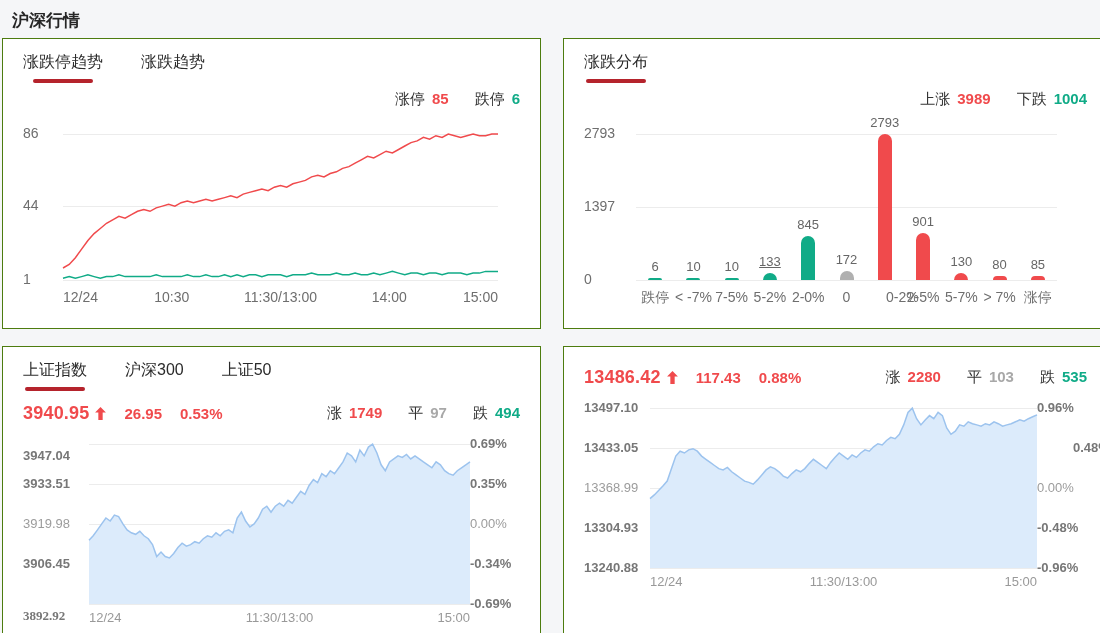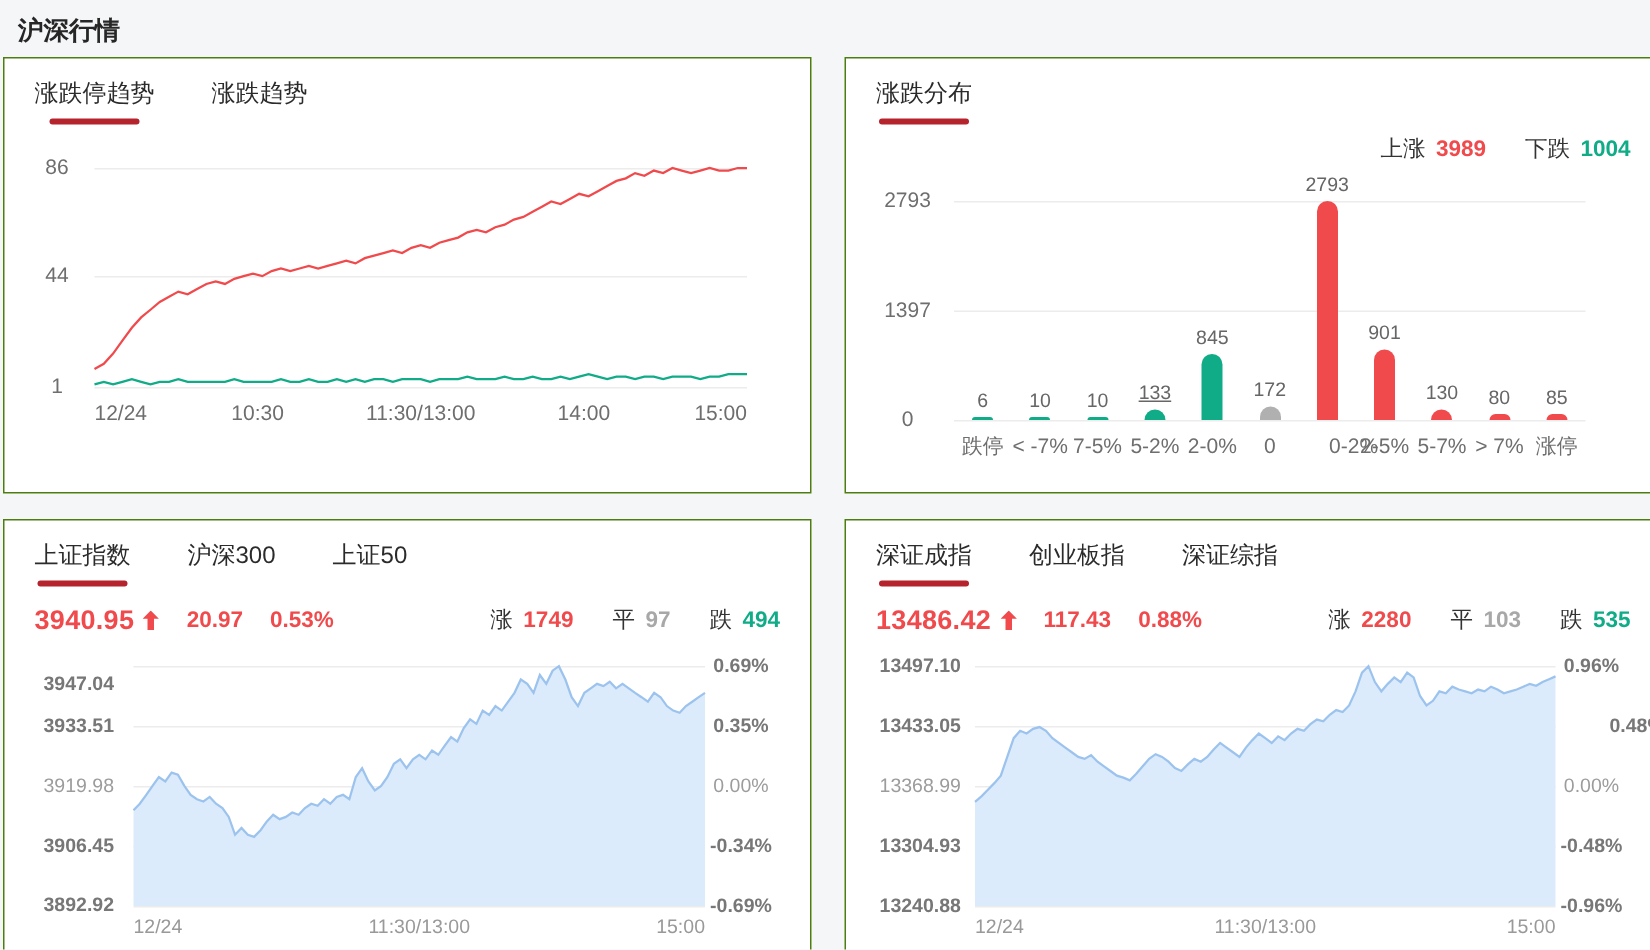--- a/index.html
+++ b/index.html
@@ -28,21 +28,21 @@
   .stat-value { font-weight: bold; }
   .c-red { color: var(--red, #f04a4c); }
   .c-green { color: var(--green, #10ab87); }
   .c-gray { color: #a8a8a8; }
   .quote-row { display: flex; align-items: center; height: 26px; margin: 4px 0 2px; }
   .price { font-size: 18px; font-weight: bold; letter-spacing: 0.2px; }
   .arrow-up { margin-left: 6px; display: inline-flex; }
   .chg { font-size: 15px; font-weight: bold; margin-left: 18px; }
   .chart { position: relative; height: 200px; margin-top: 3px; }
   .gridline { position: absolute; height: 1px; background: #ececec; }
-  .axis-y { position: absolute; font-size: 13px; color: #777; text-align: center; line-height: 17px; white-space: nowrap; }
+  .axis-y { position: absolute; font-size: 13px; color: #777; text-align: left; line-height: 17px; white-space: nowrap; }
   .axis-x { position: absolute; font-size: 13px; color: #999; white-space: nowrap; line-height: 16px; }
   .chart-line .axis-y, .chart-bar .axis-y { font-size: 14px; color: #6e6e6e; }
   .chart-line .axis-x, .chart-bar .axis-x { font-size: 14px; color: #6e6e6e; }
   .chart-area .axis-y { font-weight: bold; }
   .chart-area .axis-y.c-gray { font-weight: normal; color: #9c9c9c; }
   .bar { position: absolute; width: 14px; border-radius: 7px 7px 0 0; }
   .bar-val { position: absolute; font-size: 13px; color: #666; text-align: center; width: 60px; }
   .cat-label { text-align: center; width: 68px; }
   svg.plot-svg { position: absolute; top: 0; overflow: visible; }
 </style>
@@ -55,20 +55,24 @@
 
   <div class="panel">
     <div class="tabs">
         <div class="tab active">
           <span class="tab-label">涨跌停趋势</span>
           <div class="tab-underline"></div>
         </div>
         <div class="tab">
           <span class="tab-label">涨跌趋势</span>
         </div>
+      </div>
+    <div class="stats">
+        <span class="stat"><span class="stat-label">涨停</span><span class="stat-value c-red">85</span></span>
+        <span class="stat"><span class="stat-label">跌停</span><span class="stat-value c-green">6</span></span>
       </div>
     <div class="chart chart-line">
         <div class="gridline" style="left: 40px; width: 435px; top: 21px;"></div>
         <div class="axis-y" style="top: 12px; left: 0px; width: 30px;">86</div>
         <div class="gridline" style="left: 40px; width: 435px; top: 93.1412px;"></div>
         <div class="axis-y" style="top: 84.1412px; left: 0px; width: 30px;">44</div>
         <div class="gridline" style="left: 40px; width: 435px; top: 167px;"></div>
         <div class="axis-y" style="top: 158px; left: 0px; width: 30px;">1</div>
         <svg class="plot-svg" width="435" height="200" style="left: 40px;">
           <polyline points="0.0,155.0 6.2,151.5 12.4,144.7 18.6,136.1 24.9,127.5 31.1,120.6 37.3,115.5 43.5,110.3 49.7,106.9 55.9,103.4 62.1,105.2 68.4,101.7 74.6,98.3 80.8,96.6 87.0,98.3 93.2,94.9 99.4,93.1 105.6,91.4 111.9,93.1 118.1,89.7 124.3,88.0 130.5,89.7 136.7,88.0 142.9,86.3 149.1,88.0 155.4,86.3 161.6,84.6 167.8,82.8 174.0,84.6 180.2,81.1 186.4,79.4 192.6,77.7 198.9,76.0 205.1,77.7 211.3,74.2 217.5,72.5 223.7,74.2 229.9,70.8 236.1,69.1 242.4,67.4 248.6,63.9 254.8,62.2 261.0,63.9 267.2,60.5 273.4,58.8 279.6,55.4 285.9,53.6 292.1,50.2 298.3,46.8 304.5,43.3 310.7,45.0 316.9,41.6 323.1,38.2 329.4,39.9 335.6,36.5 341.8,33.0 348.0,29.6 354.2,27.9 360.4,24.4 366.6,26.2 372.9,22.7 379.1,24.4 385.3,21.0 391.5,22.7 397.7,24.4 403.9,22.7 410.1,21.0 416.4,22.7 422.6,22.7 428.8,21.0 435.0,21.0" fill="none" stroke="#f04a4c" stroke-width="1.5"></polyline>
@@ -149,21 +153,21 @@
           <span class="tab-label">上证50</span>
         </div>
       </div>
     <div class="quote-row">
       <span class="price c-red">3940.95</span>
       <span class="arrow-up">
         <svg width="11" height="13" viewBox="0 0 10 12">
             <path d="M5 0 L10 5 L7 5 L7 12 L3 12 L3 5 L0 5 Z" fill="#f04a4c"></path>
           </svg>
       </span>
-      <span class="chg c-red">20.97</span>
+      <span class="chg c-red">26.95</span>
       <span class="chg c-red">0.53%</span>
       <div class="stats">
           <span class="stat"><span class="stat-label">涨</span><span class="stat-value c-red">1749</span></span>
           <span class="stat"><span class="stat-label">平</span><span class="stat-value c-gray">97</span></span>
           <span class="stat"><span class="stat-label">跌</span><span class="stat-value c-green">494</span></span>
         </div>
     </div>
     <div class="chart chart-area">
         <div class="gridline" style="left: 66px; width: 381px; top: 15px;"></div>
         <div class="axis-y c-red" style="top: 6px; left: 0px; width: 59px; margin-top: 12px;">3947.04</div>
@@ -171,45 +175,33 @@
         <div class="gridline" style="left: 66px; width: 381px; top: 55px;"></div>
         <div class="axis-y c-red" style="top: 46px; left: 0px; width: 59px;">3933.51</div>
         <div class="axis-y c-red" style="top: 46px; left: 447px; width: 48px;">0.35%</div>
         <div class="gridline" style="left: 66px; width: 381px; top: 95px;"></div>
         <div class="axis-y c-gray" style="top: 86px; left: 0px; width: 59px;">3919.98</div>
         <div class="axis-y c-gray" style="top: 86px; left: 447px; width: 48px;">0.00%</div>
         <div class="gridline" style="left: 66px; width: 381px; top: 135px;"></div>
         <div class="axis-y c-green" style="top: 126px; left: 0px; width: 59px;">3906.45</div>
         <div class="axis-y c-green" style="top: 126px; left: 447px; width: 48px;">-0.34%</div>
         <div class="gridline" style="left: 66px; width: 381px; top: 175px;"></div>
-        <div class="axis-y c-green" style="top: 165px; left: 0px; width: 59px;">3892.92</div>
+        <div class="axis-y c-green" style="top: 178px; left: 0px; width: 59px; font-family: Liberation Serif, serif;">3892.92</div>
         <div class="axis-y c-green" style="top: 166px; left: 447px; width: 48px;">-0.69%</div>
         <svg class="plot-svg" width="381" height="200" style="left: 66px;">
           <path d="M0.0,111.2 L4.2,106.8 L8.5,100.9 L12.7,94.9 L16.9,89.0 L21.2,92.0 L25.4,86.1 L29.6,87.5 L33.9,94.9 L38.1,100.9 L42.3,103.8 L46.6,105.3 L50.8,102.3 L55.0,106.8 L59.3,109.7 L63.5,115.6 L67.7,127.5 L72.0,123.0 L76.2,127.5 L80.4,128.9 L84.7,124.5 L88.9,118.6 L93.1,114.2 L97.4,117.1 L101.6,115.6 L105.8,112.7 L110.1,114.2 L114.3,109.7 L118.5,106.8 L122.8,108.2 L127.0,103.8 L131.2,106.8 L135.5,102.3 L139.7,100.9 L143.9,103.8 L148.2,89.0 L152.4,83.1 L156.6,92.0 L160.9,97.9 L165.1,94.9 L169.3,89.0 L173.6,80.2 L177.8,77.2 L182.0,83.1 L186.3,77.2 L190.5,74.2 L194.7,77.2 L199.0,71.3 L203.2,74.2 L207.4,68.3 L211.7,62.4 L215.9,65.4 L220.1,56.5 L224.4,50.6 L228.6,53.6 L232.8,44.7 L237.1,47.6 L241.3,41.7 L245.5,44.7 L249.8,38.8 L254.0,32.9 L258.2,24.0 L262.5,26.9 L266.7,32.9 L270.9,21.0 L275.2,26.9 L279.4,18.1 L283.6,15.1 L287.9,24.0 L292.1,35.8 L296.3,41.7 L300.6,32.9 L304.8,29.9 L309.0,26.9 L313.3,28.4 L317.5,25.5 L321.7,29.9 L326.0,26.9 L330.2,29.9 L334.4,32.9 L338.7,35.8 L342.9,38.8 L347.1,32.9 L351.4,35.8 L355.6,41.7 L359.8,44.7 L364.1,46.2 L368.3,41.7 L372.5,38.8 L376.8,35.8 L381.0,32.9 L381,175 L0,175 Z" fill="#dcebfb" stroke="none"></path>
           <polyline points="0.0,111.2 4.2,106.8 8.5,100.9 12.7,94.9 16.9,89.0 21.2,92.0 25.4,86.1 29.6,87.5 33.9,94.9 38.1,100.9 42.3,103.8 46.6,105.3 50.8,102.3 55.0,106.8 59.3,109.7 63.5,115.6 67.7,127.5 72.0,123.0 76.2,127.5 80.4,128.9 84.7,124.5 88.9,118.6 93.1,114.2 97.4,117.1 101.6,115.6 105.8,112.7 110.1,114.2 114.3,109.7 118.5,106.8 122.8,108.2 127.0,103.8 131.2,106.8 135.5,102.3 139.7,100.9 143.9,103.8 148.2,89.0 152.4,83.1 156.6,92.0 160.9,97.9 165.1,94.9 169.3,89.0 173.6,80.2 177.8,77.2 182.0,83.1 186.3,77.2 190.5,74.2 194.7,77.2 199.0,71.3 203.2,74.2 207.4,68.3 211.7,62.4 215.9,65.4 220.1,56.5 224.4,50.6 228.6,53.6 232.8,44.7 237.1,47.6 241.3,41.7 245.5,44.7 249.8,38.8 254.0,32.9 258.2,24.0 262.5,26.9 266.7,32.9 270.9,21.0 275.2,26.9 279.4,18.1 283.6,15.1 287.9,24.0 292.1,35.8 296.3,41.7 300.6,32.9 304.8,29.9 309.0,26.9 313.3,28.4 317.5,25.5 321.7,29.9 326.0,26.9 330.2,29.9 334.4,32.9 338.7,35.8 342.9,38.8 347.1,32.9 351.4,35.8 355.6,41.7 359.8,44.7 364.1,46.2 368.3,41.7 372.5,38.8 376.8,35.8 381.0,32.9" fill="none" stroke="#9cc3ee" stroke-width="1.5"></polyline>
         </svg>
         <div class="axis-x" style="top: 181px; left: 66px; transform: none;">12/24</div>
         <div class="axis-x" style="top: 181px; left: 256.5px; transform: translateX(-50%);">11:30/13:00</div>
         <div class="axis-x" style="top: 181px; left: 447px; transform: translateX(-100%);">15:00</div>
       </div>
   </div>
 
   <div class="panel">
-    <div class="tabs">
-        <div class="tab active">
-          <span class="tab-label">深证成指</span>
-          <div class="tab-underline"></div>
-        </div>
-        <div class="tab">
-          <span class="tab-label">创业板指</span>
-        </div>
-        <div class="tab">
-          <span class="tab-label">深证综指</span>
-        </div>
-      </div>
     <div class="quote-row">
       <span class="price c-red">13486.42</span>
       <span class="arrow-up">
         <svg width="11" height="13" viewBox="0 0 10 12">
             <path d="M5 0 L10 5 L7 5 L7 12 L3 12 L3 5 L0 5 Z" fill="#f04a4c"></path>
           </svg>
       </span>
       <span class="chg c-red">117.43</span>
       <span class="chg c-red">0.88%</span>
       <div class="stats">

